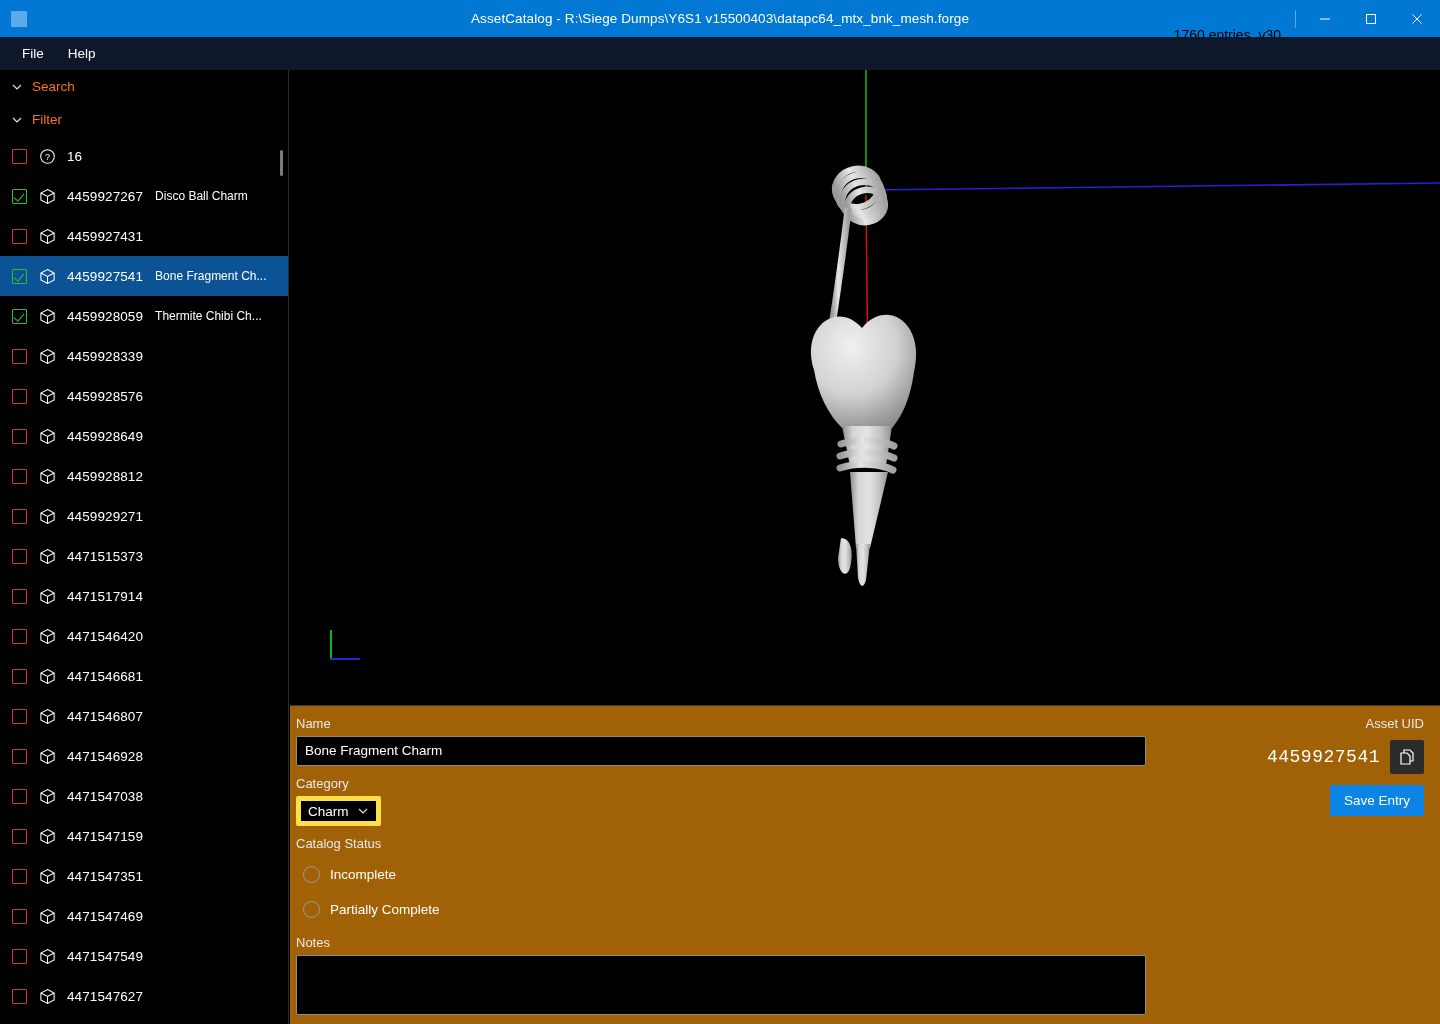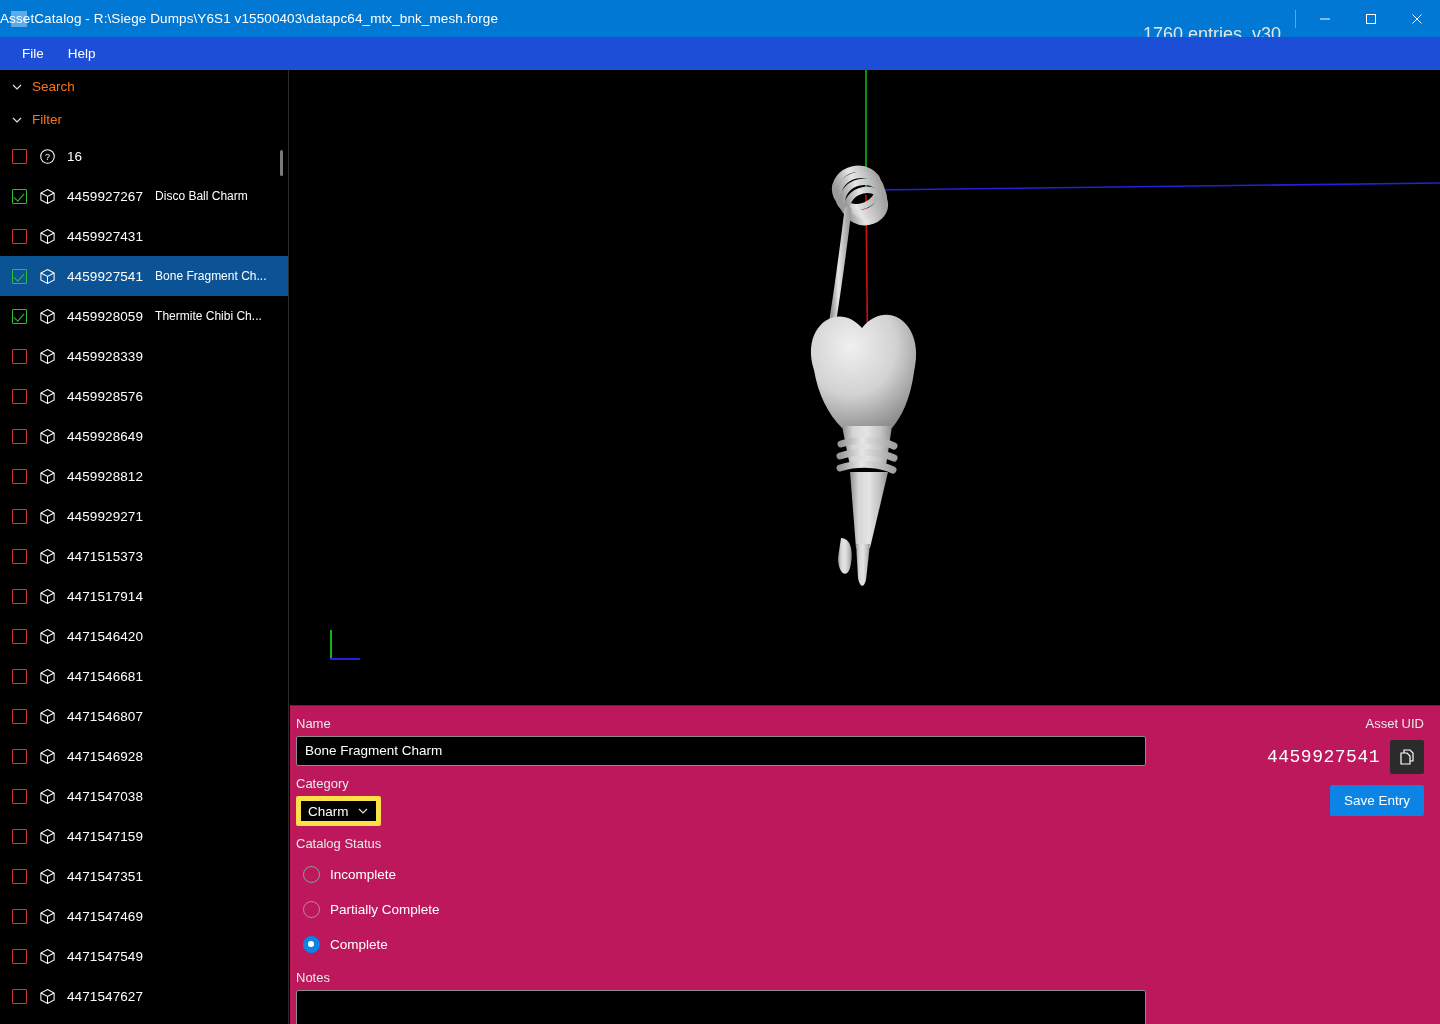--- a/index.html
+++ b/index.html
@@ -19,42 +19,42 @@
   }
   .app-icon {
     width: 37px; height: 37px;
     display: flex; align-items: center; justify-content: center;
   }
   .app-icon i {
     display: block; width: 16px; height: 16px;
     background: #5ea9e8;
   }
   .title-text {
-    position: absolute; left: 0; width: 1440px; text-align: left;
+    position: absolute; left: 0; width: 1440px; text-align: center;
     color: #ffffff; font-size: 13.5px; letter-spacing: .1px;
     pointer-events: none;
   }
   .title-right {
     position: absolute; right: 0; top: 0; height: 37px;
     display: flex; align-items: center;
   }
   .entries {
-    color: #e5e5e5; font-size: 18px; padding-right: 14px; margin-top: 32px;
+    color: #000000; font-size: 14px; padding-right: 14px; margin-top: 32px;
   }
   .tb-sep { width: 1px; height: 18px; background: #59a7e4; margin-right: 6px; }
   .winbtn {
     width: 46px; height: 37px; display: flex; align-items: center; justify-content: center;
     color: #ffffff; font-size: 13px; line-height: 1;
   }
   .winbtn svg { display:block; }
 
   
   .menubar {
     position: absolute; top: 37px; left: 0; width: 1440px; height: 33px;
-    background: #1d4ed8; display: flex; align-items: center; padding-left: 10px;
+    background: #0f172a; display: flex; align-items: center; padding-left: 10px;
   }
   .menuitem {
     color: #ffffff; font-size: 13.5px; padding: 5px 12px;
   }
 
   
   .sidebar {
     position: absolute; top: 70px; left: 0; width: 289px; height: 954px;
     background: #000; overflow: hidden;
     border-right: 1px solid #2a2a2a;
@@ -101,21 +101,21 @@
     position: absolute; top: 70px; left: 290px; width: 1150px; height: 635px;
     background: #000; overflow: hidden;
   }
   .axis-gizmo { position: absolute; left: 40px; bottom: 45px; width: 40px; height: 40px; }
   .axis-gizmo .gy { position: absolute; left: 0; bottom: 0; width: 2px; height: 30px; background: #12b312; }
   .axis-gizmo .gz { position: absolute; left: 0; bottom: 0; width: 30px; height: 2px; background: #2222dd; }
 
   
   .formpanel {
     position: absolute; top: 705px; left: 290px; width: 1150px; height: 319px;
-    background: #be185d; border-top: 1px solid #3a3a3a;
+    background: #a16207; border-top: 1px solid #3a3a3a;
     padding: 12px 16px 0 6px;
   }
   .fp-left { position: absolute; left: 6px; top: 10px; width: 855px; }
   .flabel { color: #e9e9e9; font-size: 13px; margin-bottom: 5px; }
   .textinput {
     width: 850px; height: 30px; background: #000; border: 1px solid #8c8c8c;
     color: #ffffff; font-size: 13.5px; padding: 0 8px; line-height: 28px;
     border-radius: 2px; white-space: nowrap; overflow: hidden;
   }
   .gap { height: 10px; }
@@ -539,24 +539,20 @@
     <div class="flabel">Catalog Status</div>
     <div class="radios">
       <div class="radio-row">
         <span class="radio"></span>
         <span class="radio-label">Incomplete</span>
       </div>
       <div class="radio-row">
         <span class="radio"></span>
         <span class="radio-label">Partially Complete</span>
       </div>
-      <div class="radio-row">
-        <span class="radio on"></span>
-        <span class="radio-label">Complete</span>
-      </div>
     </div>
     <div style="height:8px"></div>
     <div class="flabel">Notes</div>
     <div class="notes-ta"></div>
   </div>
 
   <div class="fp-right">
     <div class="uid-label">Asset UID</div>
     <div class="uid-row">
       <span class="uid-value">4459927541</span>

